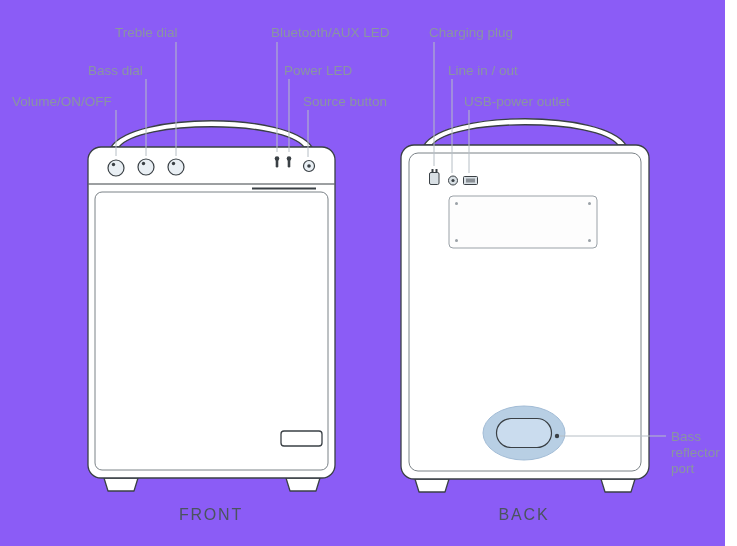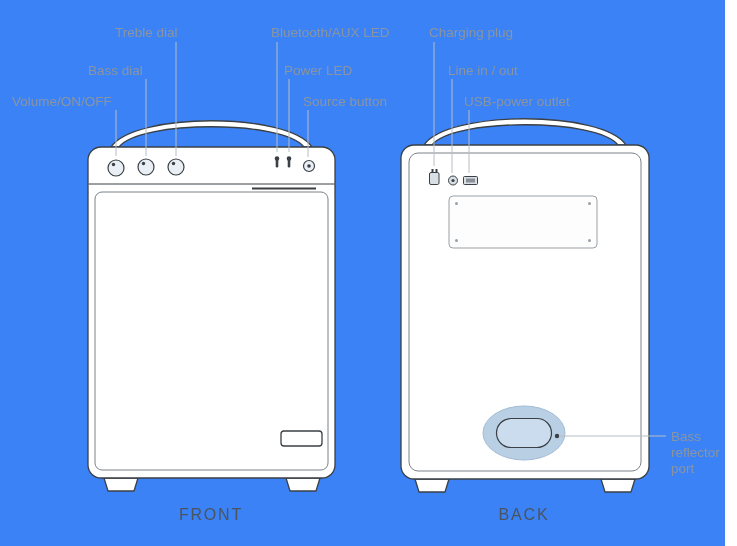--- a/index.html
+++ b/index.html
@@ -1,20 +1,20 @@
 <!DOCTYPE html>
 <html><head>
 <meta charset="utf-8">
 <style>
   html, body { margin: 0; padding: 0; background: #ffffff; }
   .stage {
     position: relative;
     width: 725px;
     height: 546px;
-    background: #3b82f6;
+    background: #8b5cf6;
     font-family: "Liberation Sans", sans-serif;
     overflow: hidden;
   }
   .stage svg { position: absolute; left: 0; top: 0; }
   .shape  { fill: #ffffff; stroke: #3a4045; stroke-width: 1.3; stroke-linejoin: round; }
   .thin   { stroke: #3a4045; stroke-width: 1; }
   .inner  { fill: none; stroke: #7b8287; stroke-width: 1; }
   .knob   { fill: #e9eff4; stroke: #3a4045; stroke-width: 1.2; }
   .port   { fill: #d9e0e5; stroke: #3a4045; stroke-width: 1; }
   .leader { stroke: #b6bec5; stroke-width: 1; }

